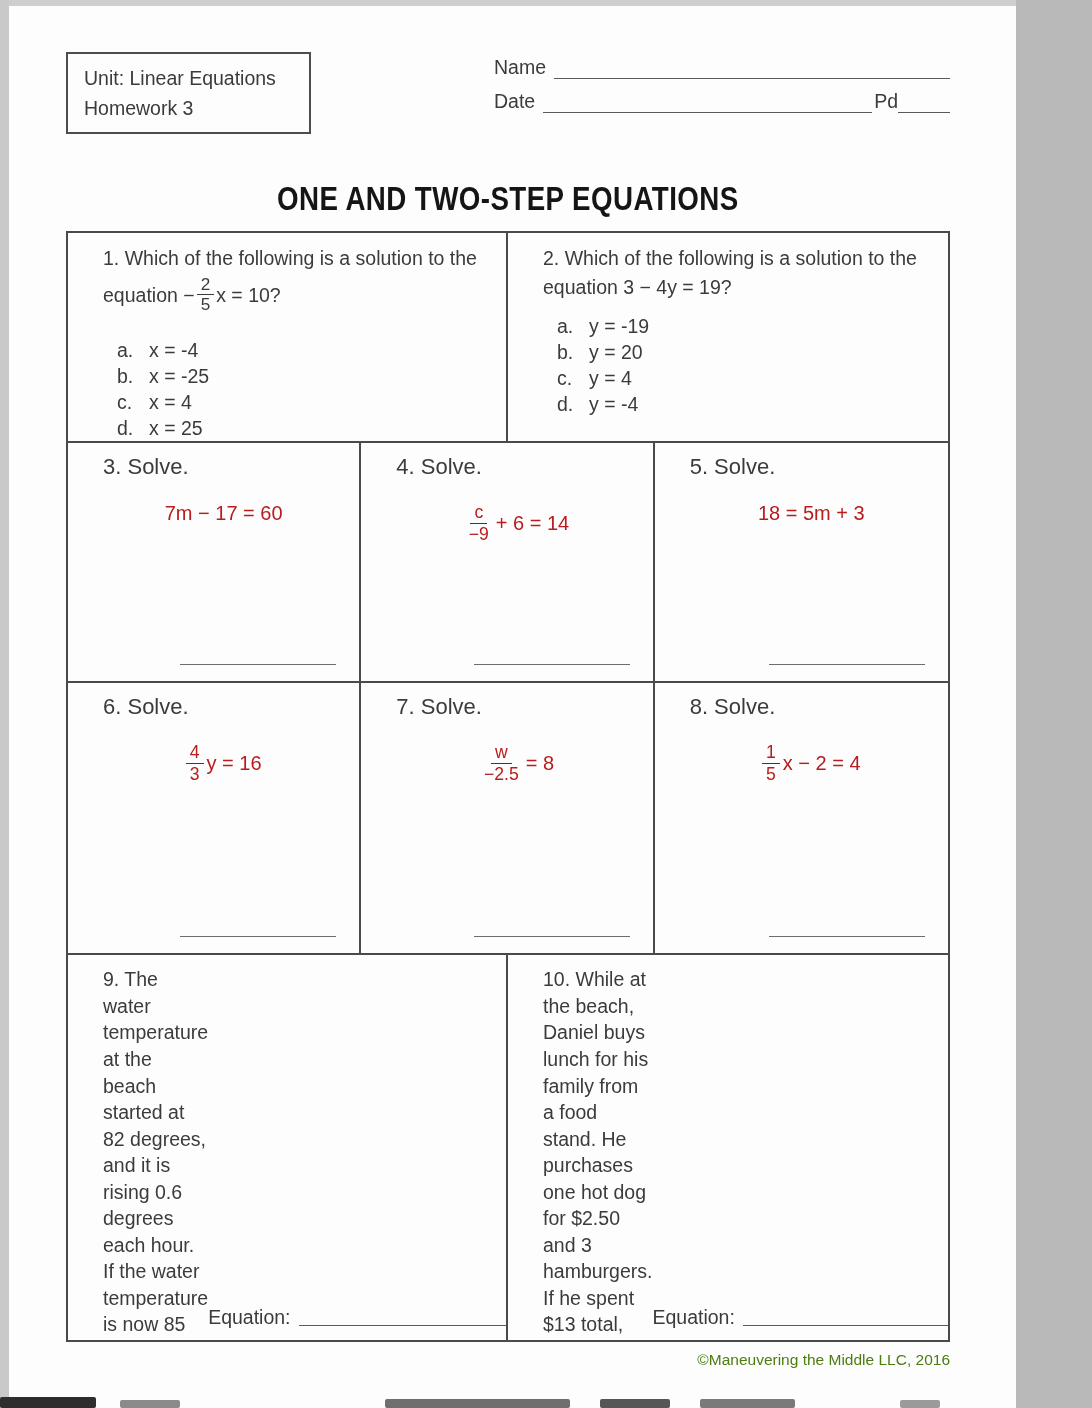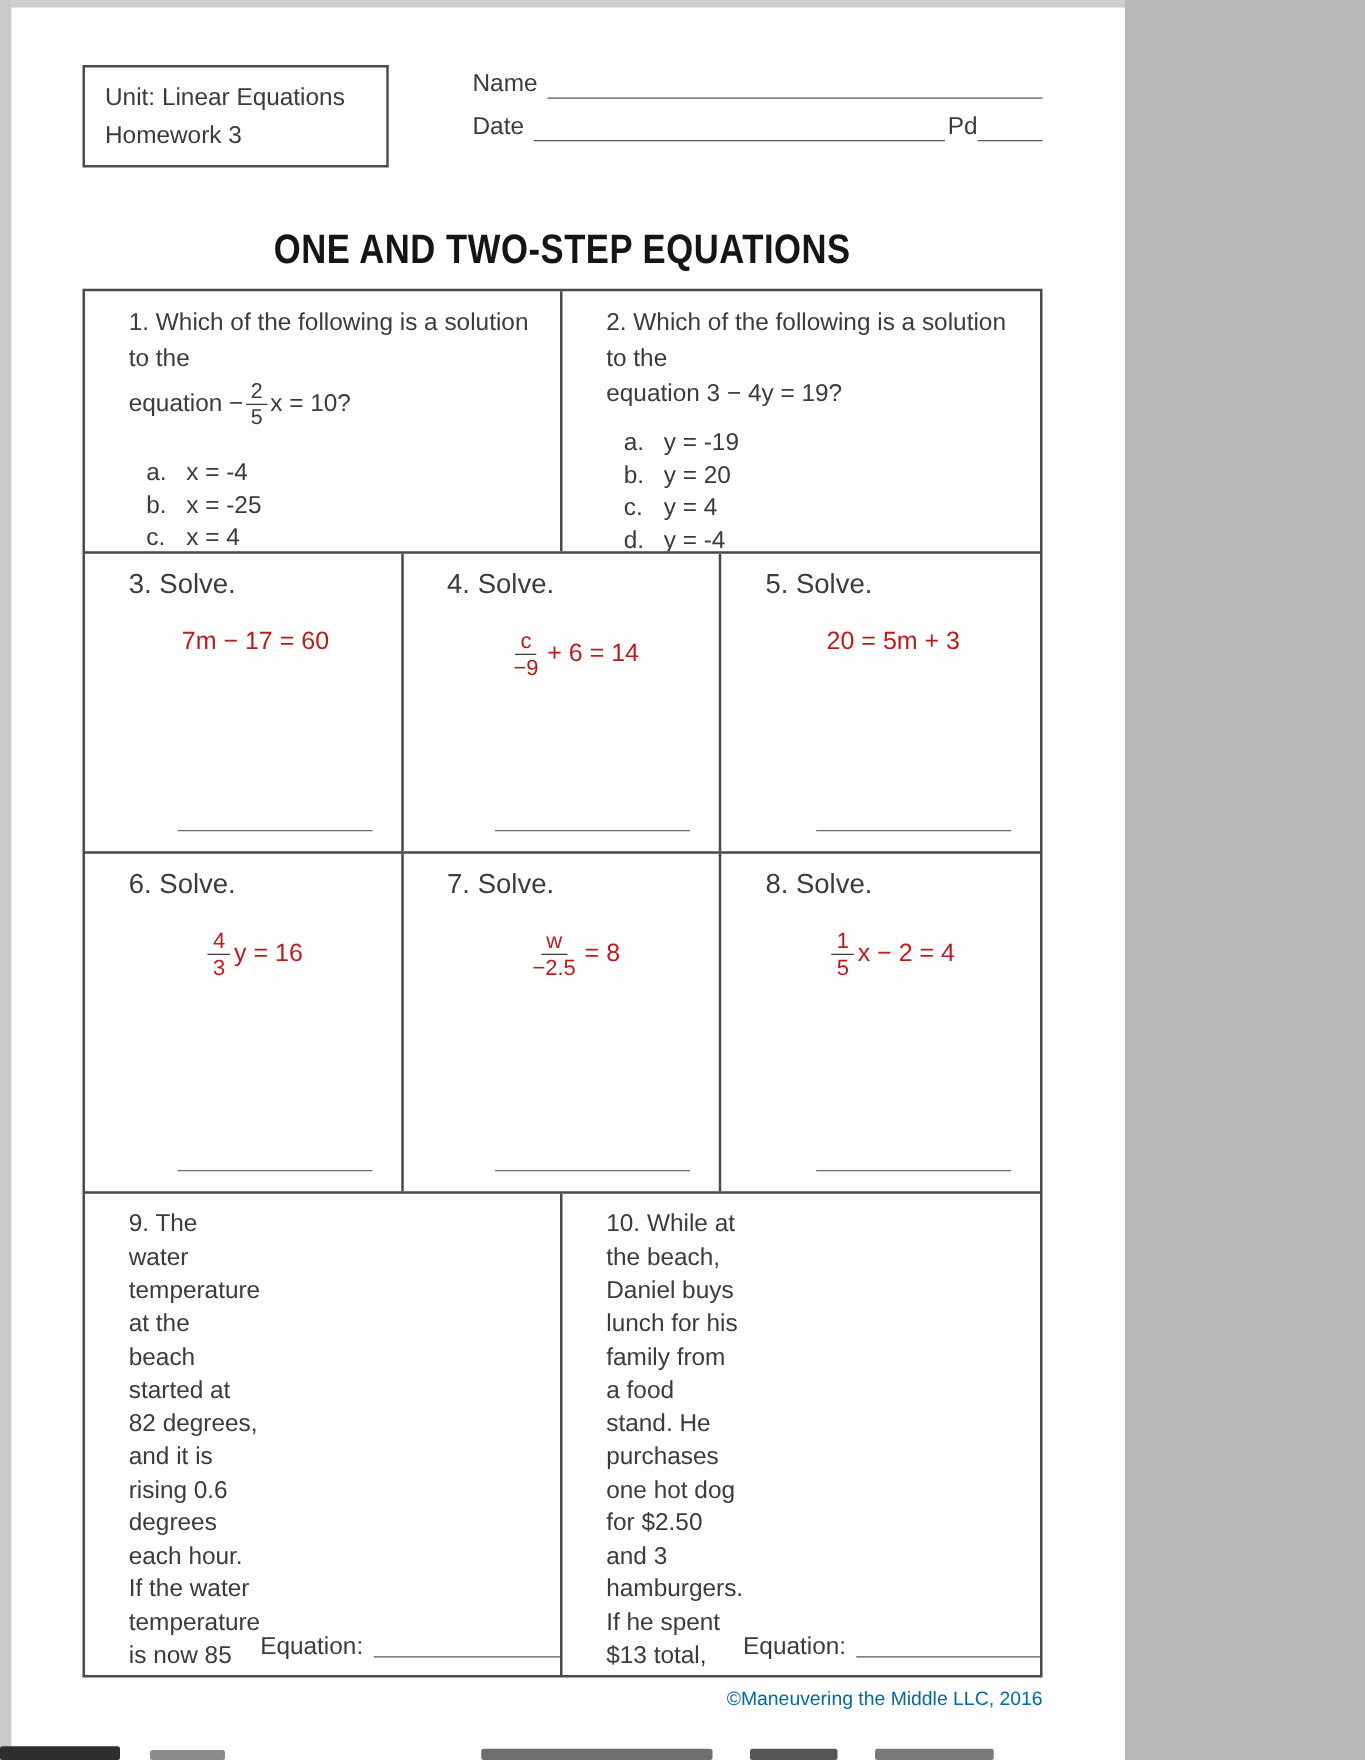--- a/index.html
+++ b/index.html
@@ -1,21 +1,21 @@
 <!DOCTYPE html>
 <html><head>
 <meta charset="utf-8">
 <style>
   * { box-sizing: border-box; margin: 0; padding: 0; }
   html, body { background: #b9b9b9; }
   body { font-family: "Liberation Sans", "DejaVu Sans", sans-serif; color: #3b3b3b; }
 
   .sheet {
     position: relative;
-    width: 900px;
+    width: 1016px;
     height: 1408px;
     background: #fdfdfd;
     overflow: hidden;
   }
   .edge-left { position: absolute; left: 0; top: 0; width: 9px; height: 100%; background: #c9c9c9; }
   .edge-top  { position: absolute; left: 0; top: 0; width: 100%; height: 6px; background: #cecece; }
 
   
   .header {
     display: flex;
@@ -89,21 +89,21 @@
   .cell.word { display: flex; }
   .word-text { font-size: 19.5px; line-height: 1.36; }
   .eq-sol-row { display: flex; justify-content: center; font-size: 19.5px; }
   .eq-sol-row.first { margin-top: auto; }
   .eq-sol-row.second { margin-top: 50px; margin-bottom: 12px; }
   .eq-sol-row .write-line { border-bottom: 1.6px solid #5a5a5a; height: 20px; margin-left: 8px; }
   .write-line.w-eq { width: 250px; }
   .write-line.w-sol { width: 232px; }
 
   
-  .footer { margin: 9px 66px 0; text-align: right; font-size: 15.5px; color: #0369a1; }
+  .footer { margin: 9px 66px 0; text-align: right; font-size: 15.5px; color: #4d7c0f; }
 
   
   .bottom-artifact { position: absolute; left: 0; bottom: 0; width: 100%; height: 12px; }
   .smudge { position: absolute; bottom: 0; border-radius: 2px; }
 </style>
 </head>
 <body>
 
 <div class="sheet">
 
@@ -205,21 +205,21 @@
               <span class="num">c</span>
               <span class="den">−9</span>
             </span>
           <span>+ 6 = 14</span>
         </div>
         <span class="answer-line"></span>
       </div>
       <div class="cell solve">
         <div class="q-label">5. Solve.</div>
         <div class="equation">
-          <span>20 = 5m + 3</span>
+          <span>18 = 5m + 3</span>
         </div>
         <span class="answer-line"></span>
       </div>
     </div>
 
     <div class="row cols3 row3">
       <div class="cell solve">
         <div class="q-label">6. Solve.</div>
         <div class="equation">
           <span class="frac">

